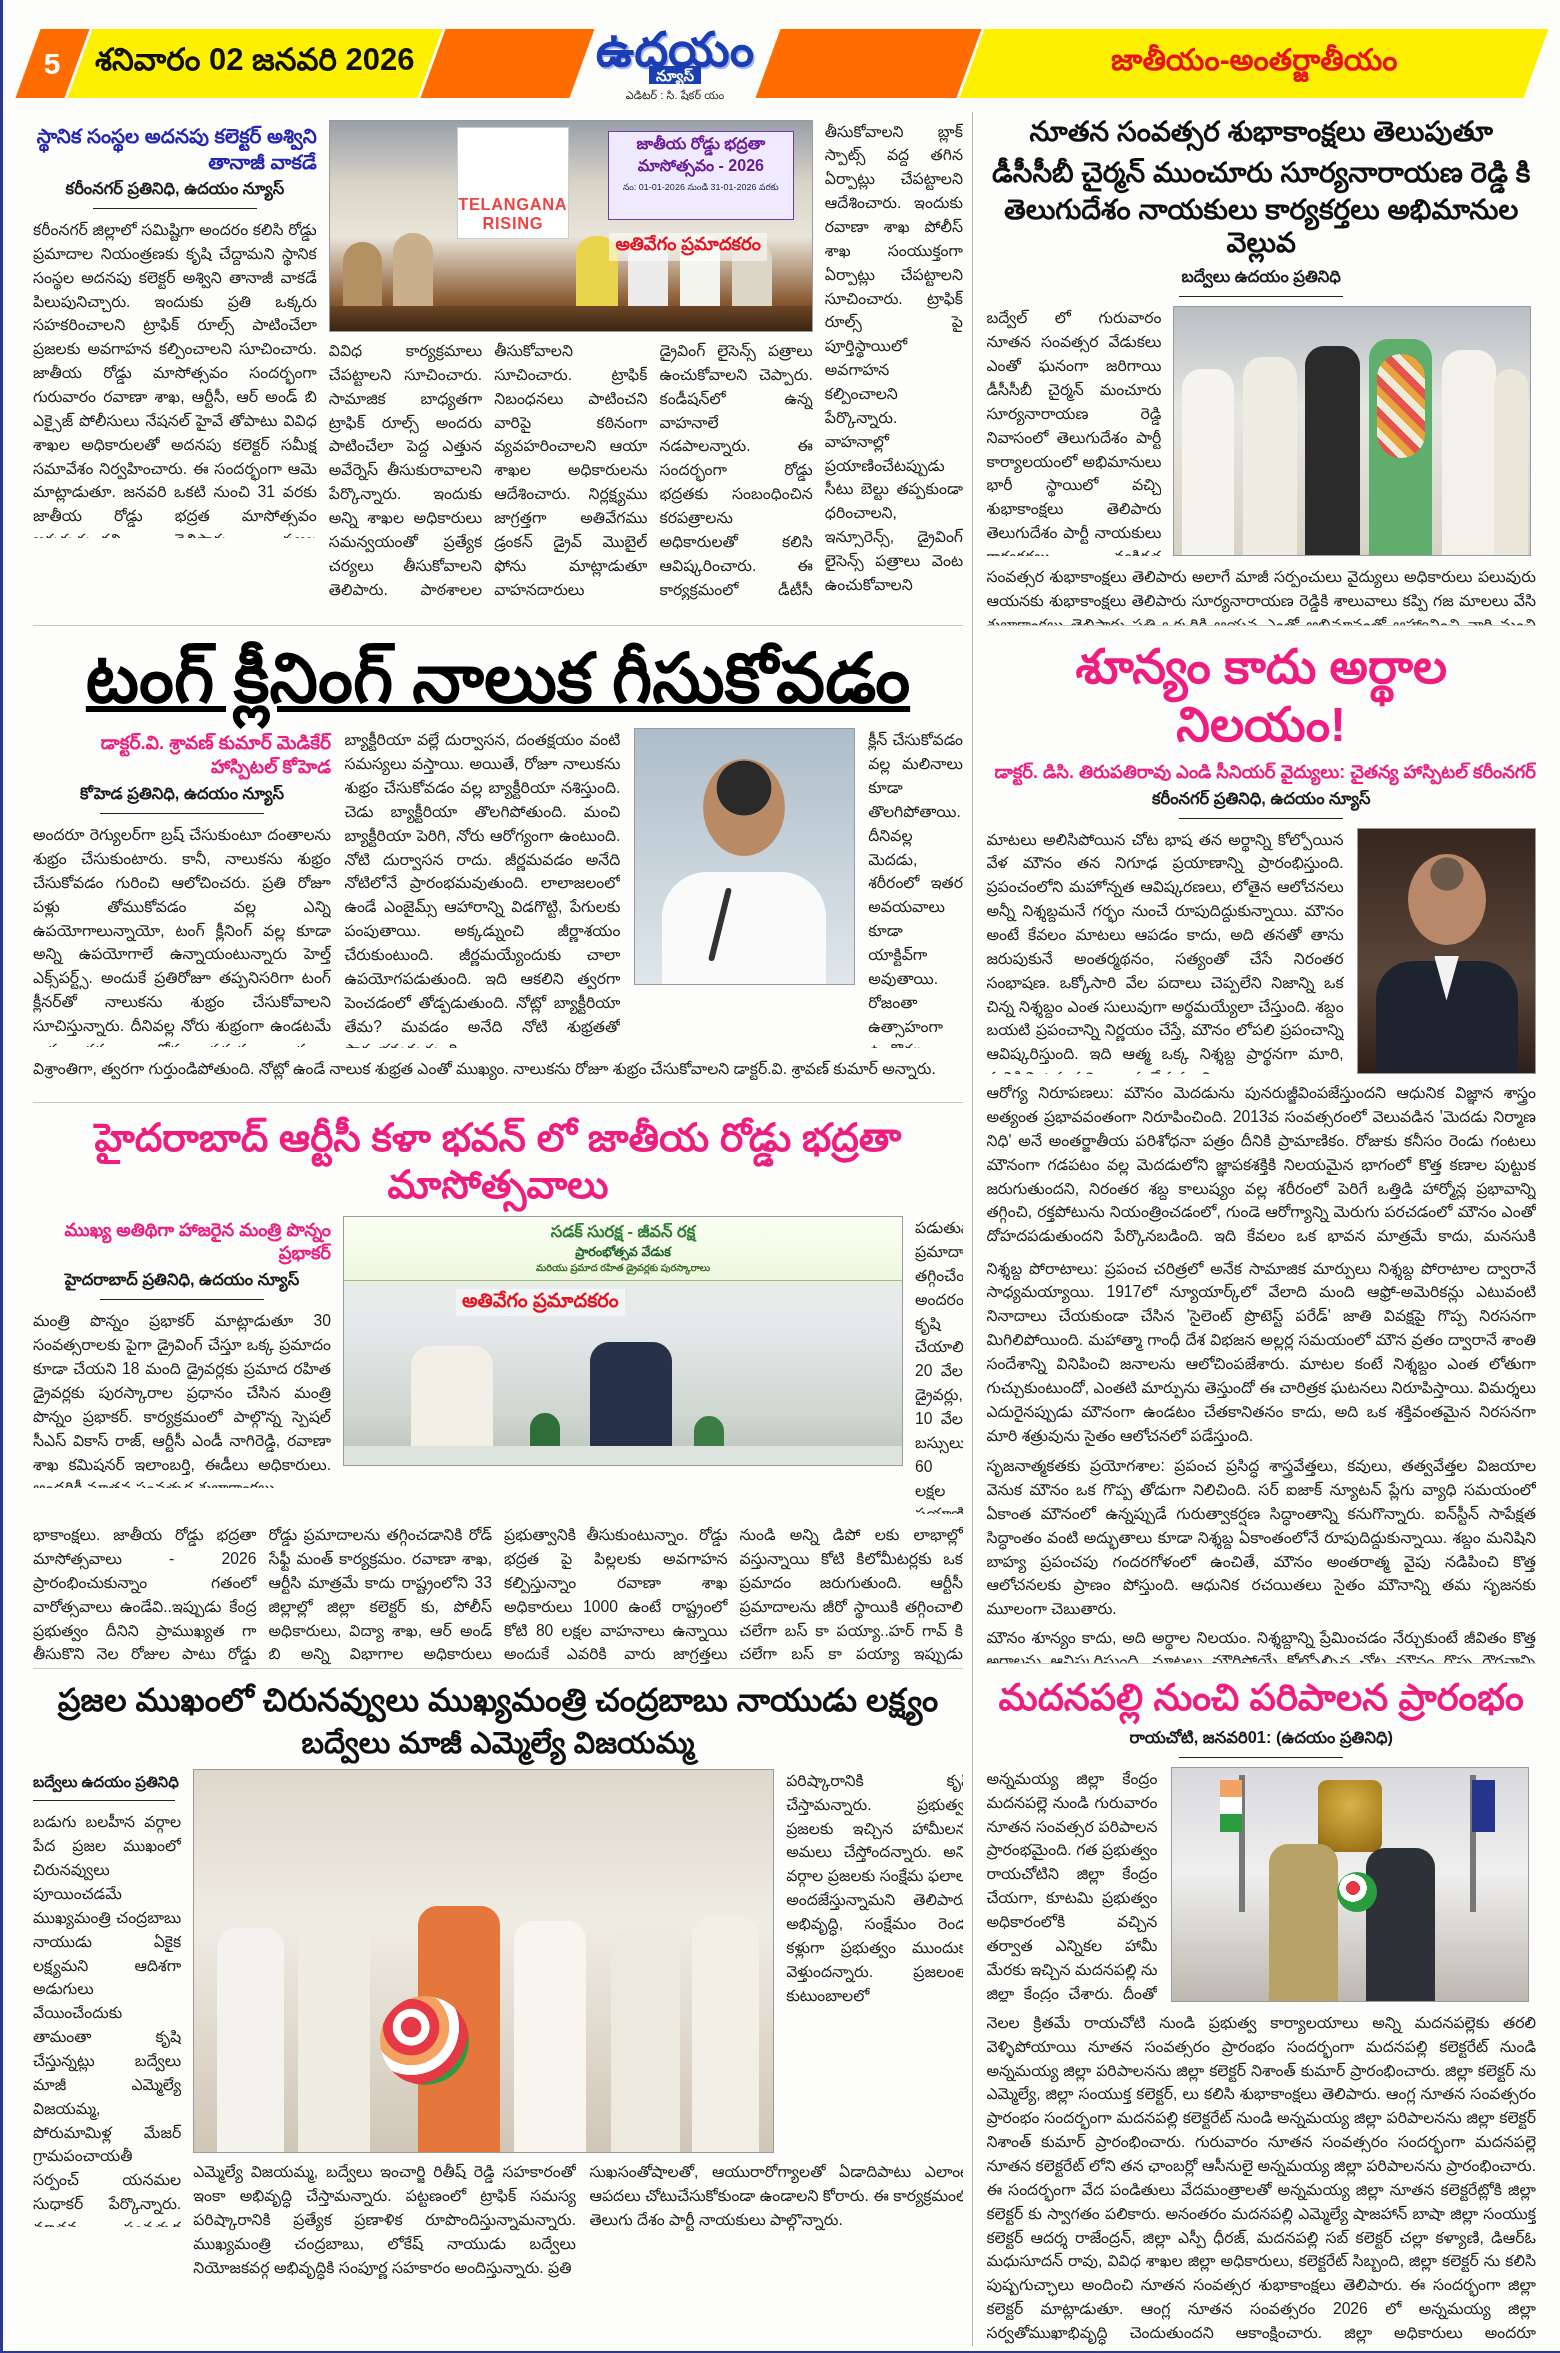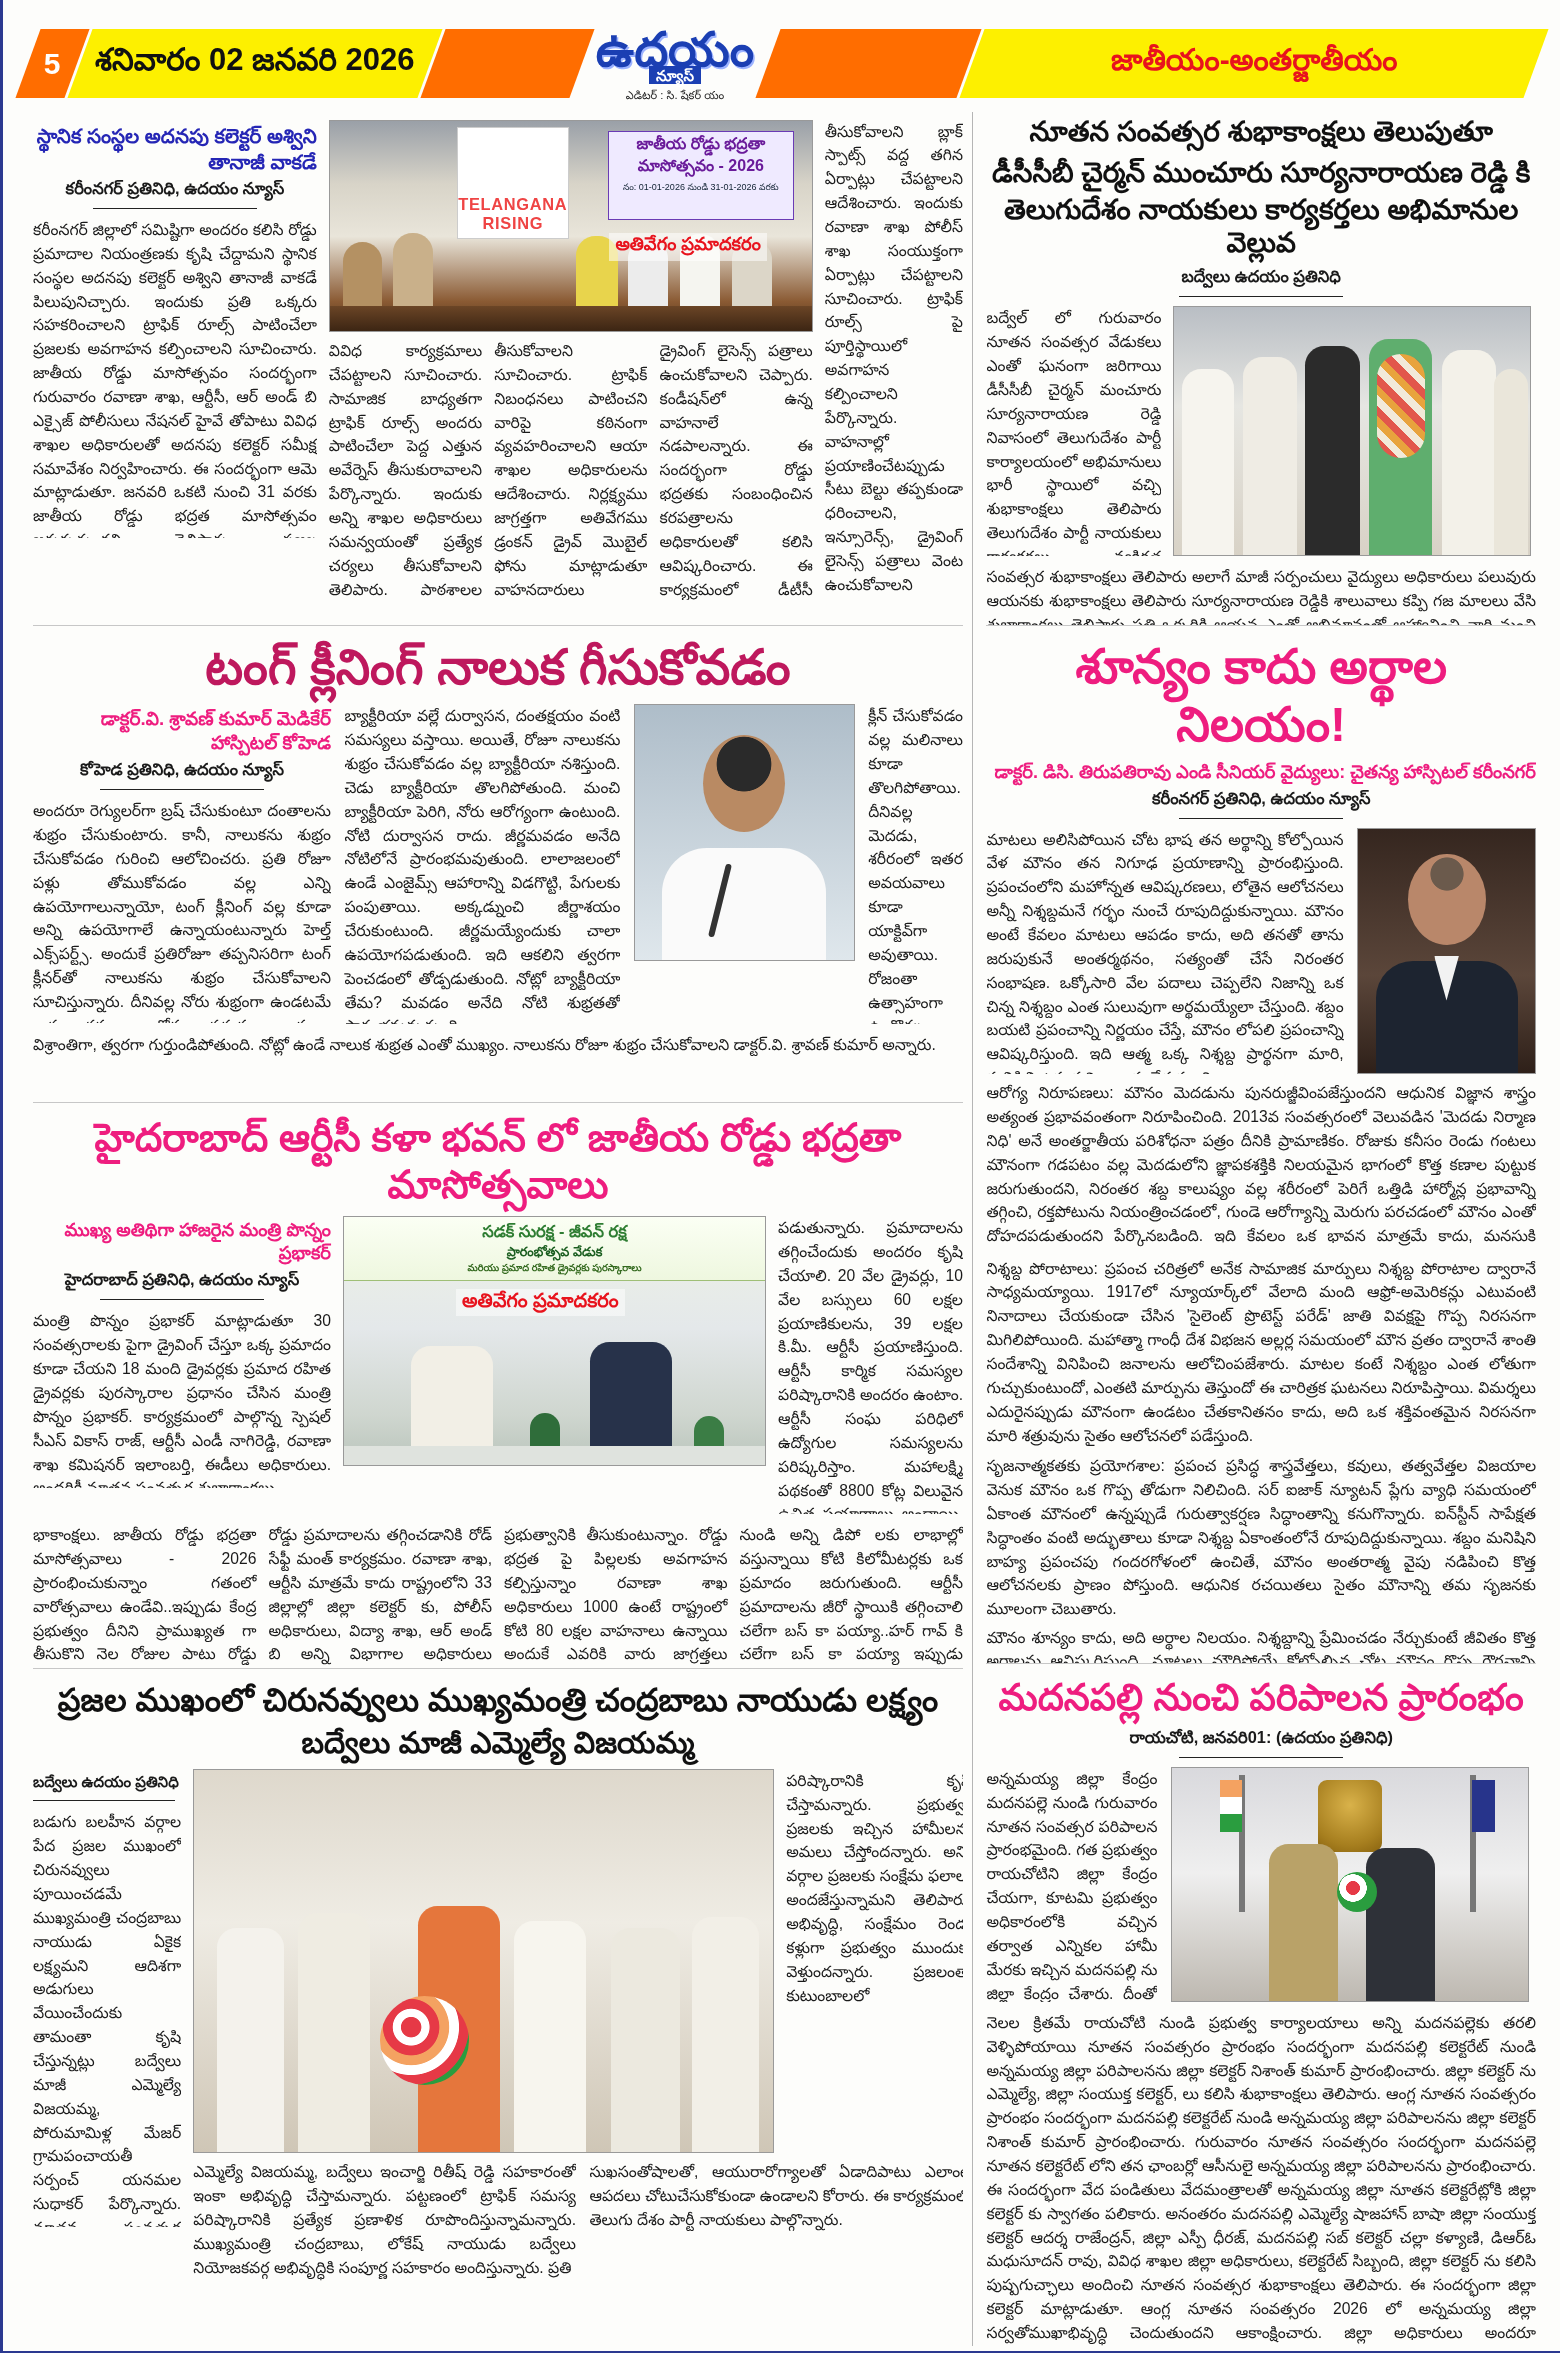--- a/index.html
+++ b/index.html
@@ -47,21 +47,21 @@
   .p1 .banner b{color:#ef4444;font-size:16.4px;letter-spacing:0.7px;}
   .p1 .poster{position:absolute;right:18px;top:10.4px;width:186px;height:89px;background:#efeaff;border:1.5px solid #6a3bb5;padding:3px;text-align:center;}
   .p1 .poster .pt{color:#6a1b9a;font-size:16px;font-weight:bold;}
   .p1 .poster .pd{color:#123;font-size:9px;margin-top:3px;}
   .p1 .overlay{position:absolute;right:45px;top:112px;color:#e8131d;font-size:18px;font-weight:bold;background:rgba(255,255,255,.55);padding:1.5px 6px;}
   .threecol{display:flex;gap:12px;margin-top:7.5px;}
   .threecol p{flex:1;}
   .p2{width:358px;height:250px;background:linear-gradient(180deg,#b9bec4 0%,#e6e6e2 40%,#d8d2c6 100%);}
   .p3{width:221px;height:257px;background:linear-gradient(180deg,#aebdc9 0%,#dfe7ec 100%);}
   .p4{width:179px;height:246px;background:linear-gradient(180deg,#35261f 0%,#5b463a 60%,#2e2019 100%);}
-  .p5{width:423px;height:250px;background:linear-gradient(180deg,#eef3e6 0%,#e4e8ea 45%,#cfd6cf 80%,#b9c4bb 100%);}
+  .p5{width:560px;height:250px;background:linear-gradient(180deg,#eef3e6 0%,#e4e8ea 45%,#cfd6cf 80%,#b9c4bb 100%);}
   .p5 .ban{position:absolute;top:0;left:0;right:0;height:64px;background:linear-gradient(180deg,#fbfff4,#eef7df);border-bottom:1.5px solid #9fbf77;
            text-align:center;color:#2e7d32;font-weight:bold;font-size:16.4px;padding-top:4.5px;}
   .p5 .ban small{display:block;color:#1b5e20;font-size:12.7px;font-weight:bold;}
   .p5 .red{position:absolute;top:72px;left:112px;color:#e8131d;font-weight:bold;font-size:19.4px;background:rgba(255,255,255,.5);padding:0 6px;}
   .p6{width:581px;height:384px;background:linear-gradient(180deg,#ded8cc 0%,#efece4 40%,#cfc6b6 100%);}
   .p7{width:358px;height:235px;background:linear-gradient(180deg,#d9d9dd 0%,#efefef 45%,#bdb8b0 100%);}
   .p7 .emblem{position:absolute;left:50%;top:12px;transform:translateX(-50%);width:64px;height:72px;border-radius:9px;
               background:radial-gradient(circle at 50% 35%,#d9b24a,#a77f1f 70%,#8a6410);}
   .p7 .pole{position:absolute;top:7.5px;bottom:89px;width:6px;background:#777;}
   .face{position:absolute;border-radius:50%;}
@@ -143,21 +143,21 @@
               <p class="body">వివిధ కార్యక్రమాలు చేపట్టాలని సూచించారు. సామాజిక బాధ్యతగా ట్రాఫిక్ రూల్స్ అందరు పాటించేలా పెద్ద ఎత్తున అవేర్నెస్ తీసుకురావాలని పేర్కొన్నారు. ఇందుకు అన్ని శాఖల అధికారులు సమన్వయంతో ప్రత్యేక చర్యలు తీసుకోవాలని తెలిపారు. పాఠశాలల విద్యార్థులకు ట్రాఫిక్ రూల్స్ పై అవగాహన కల్పించాలని తద్వారా వారి తల్లిదండ్రులకు వివరించేలా చూడాలని చెప్పారు. ఇందుకు ప్రైవేట్ స్కూల్స్ యాజమాన్యాలు ప్రత్యేక చొరవ చూపాలని పేర్కొన్నారు.</p>
               <p class="body">తీసుకోవాలని సూచించారు. ట్రాఫిక్ నిబంధనలు పాటించని వారిపై కఠినంగా వ్యవహరించాలని ఆయా శాఖల అధికారులను ఆదేశించారు. నిర్లక్ష్యము జాగ్రత్తగా అతివేగము డ్రంకన్ డ్రైవ్ మొబైల్ ఫోను మాట్లాడుతూ వాహనదారులు వాహనాలు నడపవద్దని సూచించారు. జాతీయ రోడ్డు భద్రత మాసోత్సవంలో అధికారులు విద్యార్థులను విస్తృతంగా భాగస్వాములు చేయాలని పేర్కొన్నారు. ప్రమాదాలు జరిగే ప్రాంతాల్లో ముందస్తు జాగ్రత్తలు తీసుకోవాలని సూచించారు.</p>
               <p class="body">డ్రైవింగ్ లైసెన్స్ పత్రాలు ఉంచుకోవాలని చెప్పారు. కండీషన్‌లో ఉన్న వాహనాలే నడపాలన్నారు. ఈ సందర్భంగా రోడ్డు భద్రతకు సంబంధించిన కరపత్రాలను అధికారులతో కలిసి ఆవిష్కరించారు. ఈ కార్యక్రమంలో డీటీసీ పురుషోత్తం చక్రవర్తి, ఆర్టీసీ ఎక్స్ అధికారులు, నేషనల్ హైవేస్ ఏఈతోపాటు వివిధ శాఖల అధికారులు పాల్గొన్నారు.</p>
             </div>
           </div>
           <p class="body a1c2" style="height:477px;">తీసుకోవాలని బ్లాక్ స్పాట్స్ వద్ద తగిన ఏర్పాట్లు చేపట్టాలని ఆదేశించారు. ఇందుకు రవాణా శాఖ పోలీస్ శాఖ సంయుక్తంగా ఏర్పాట్లు చేపట్టాలని సూచించారు. ట్రాఫిక్ రూల్స్ పై పూర్తిస్థాయిలో అవగాహన కల్పించాలని పేర్కొన్నారు. వాహనాల్లో ప్రయాణించేటప్పుడు సీటు బెల్టు తప్పకుండా ధరించాలని, ఇన్సూరెన్స్, డ్రైవింగ్ లైసెన్స్ పత్రాలు వెంట ఉంచుకోవాలని చెప్పారు. కండీషన్‌లో ఉన్న వాహనాలే నడపాలన్నారు. ఈ సందర్భంగా రోడ్డు భద్రత మాసోత్సవాలకు సంబంధించిన వాల్ పోస్టర్లు, కరపత్రాలను అధికారులతో కలిసి ఆవిష్కరించారు.</p>
         </div>
       </section>
 
       <section class="a3" style="height:477px;">
-        <h1 class="hl" style="font-size:49px;color:#be185d;">టంగ్ క్లీనింగ్ నాలుక గీసుకోవడం</h1>
+        <h1 class="hl" style="font-size:69px;color:#000000;text-decoration:underline;">టంగ్ క్లీనింగ్ నాలుక గీసుకోవడం</h1>
         <div class="row">
           <div style="width:298px;">
             <div class="subhead pink" style="font-size:18.6px;">డాక్టర్.వి. శ్రావణ్ కుమార్ మెడికేర్ హాస్పిటల్ కోహెడ</div>
             <div class="byline">కోహెడ ప్రతినిధి, ఉదయం న్యూస్</div>
             <p class="body" style="height:224px;">అందరూ రెగ్యులర్‌గా బ్రష్ చేసుకుంటూ దంతాలను శుభ్రం చేసుకుంటారు. కానీ, నాలుకను శుభ్రం చేసుకోవడం గురించి ఆలోచించరు. ప్రతి రోజూ పళ్లు తోముకోవడం వల్ల ఎన్ని ఉపయోగాలున్నాయో, టంగ్ క్లీనింగ్ వల్ల కూడా అన్ని ఉపయోగాలే ఉన్నాయంటున్నారు హెల్త్ ఎక్స్‌పర్ట్స్. అందుకే ప్రతిరోజూ తప్పనిసరిగా టంగ్ క్లీనర్‌తో నాలుకను శుభ్రం చేసుకోవాలని సూచిస్తున్నారు. దీనివల్ల నోరు శుభ్రంగా ఉండటమే కాదు..ఇతర అనారోగ్య సమస్యలు కూడా దూరమవుతాయి అంటున్నారు. రోజూ నాలుకను శుభ్రం చేసుకోవడం వల్ల నాలుకపై ఉండే మృత కణాలు, నాలుకకు అతుక్కుపోయిన పదార్థాలు తొలగిపోతాయి. దీనివల్ల నాలుక శుభ్రంగా ఉండి, ప్రతి రుచిని బాగా ఆస్వాదించవచ్చు, త్వరగా గుర్తించగలుగుతారు. నోట్లో ఉండే</p>
           </div>
           <p class="body" style="width:276px;height:320px;">బ్యాక్టీరియా వల్లే దుర్వాసన, దంతక్షయం వంటి సమస్యలు వస్తాయి. అయితే, రోజూ నాలుకను శుభ్రం చేసుకోవడం వల్ల బ్యాక్టీరియా నశిస్తుంది. చెడు బ్యాక్టీరియా తొలగిపోతుంది. మంచి బ్యాక్టీరియా పెరిగి, నోరు ఆరోగ్యంగా ఉంటుంది. నోటి దుర్వాసన రాదు. జీర్ణమవడం అనేది నోటిలోనే ప్రారంభమవుతుంది. లాలాజలంలో ఉండే ఎంజైమ్స్ ఆహారాన్ని విడగొట్టి, పేగులకు పంపుతాయి. అక్కడ్నుంచి జీర్ణాశయం చేరుకుంటుంది. జీర్ణమయ్యేందుకు చాలా ఉపయోగపడుతుంది. ఇది ఆకలిని త్వరగా పెంచడంలో తోడ్పడుతుంది. నోట్లో బ్యాక్టీరియా తేమ? మవడం అనేది నోటి శుభ్రతతో ప్రారంభమవుతుంది.</p>
           <div style="width:221px;">
             <div class="photo p3">
               <div class="face" style="left:50%;top:30px;transform:translateX(-50%);width:82px;height:97px;background:radial-gradient(circle at 50% 30%,#2a2a2a 0 34%,#b98a63 35%);"></div>

